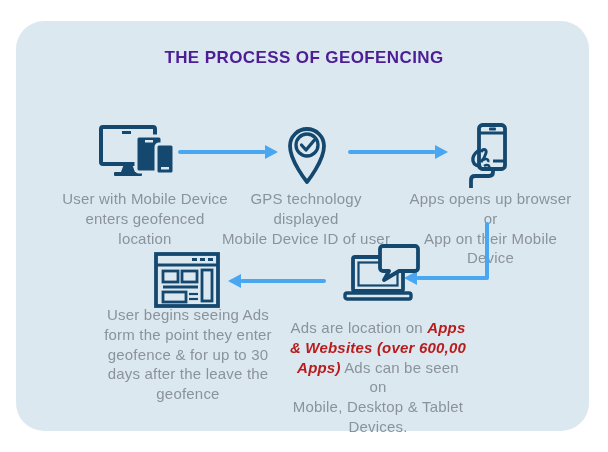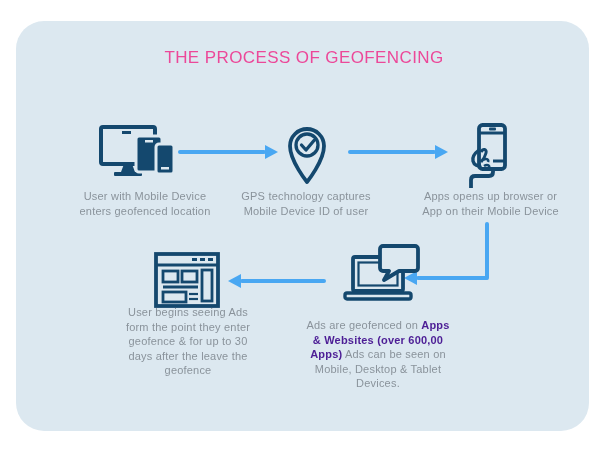--- a/index.html
+++ b/index.html
@@ -10,31 +10,31 @@
     position:relative;
     overflow:hidden;
   }
   .card{
     position:absolute;left:16px;top:21px;width:573px;height:410px;
     background:#dce8f0;border-radius:28px;
   }
   .title{
     position:absolute;left:0;top:48px;width:100%;
     text-align:center;
-    font-size:17px;font-weight:400;letter-spacing:.4px;
-    color:#ec4899;
+    font-size:17px;font-weight:700;letter-spacing:.4px;
+    color:#4c1d95;
   }
   .icon{position:absolute;}
   .caption{
     position:absolute;
-    font-size:11px;line-height:1.32;letter-spacing:.2px;
+    font-size:15px;line-height:1.32;letter-spacing:.2px;
     color:#8a939b;text-align:center;
     white-space:pre-line;
   }
-  .caption b{color:#4c1d95;font-weight:700;}
+  .caption b{color:#b91c1c;font-weight:700;font-style:italic;}
   .hline{position:absolute;height:4px;background:#49a7f2;border-radius:2px;}
   .vline{position:absolute;width:4px;background:#49a7f2;border-radius:2px;}
   .head-right{
     position:absolute;width:0;height:0;
     border-top:7px solid transparent;border-bottom:7px solid transparent;
     border-left:13px solid #49a7f2;
   }
   .head-left{
     position:absolute;width:0;height:0;
     border-top:7px solid transparent;border-bottom:7px solid transparent;
@@ -69,21 +69,21 @@
   <div class="head-right" style="left:265px;top:145px;"></div>
 </div>
 
 <div class="icon" style="left:285px;top:125px;">
   <svg width="44" height="60" viewBox="0 0 44 60" fill="none">
     <path d="M22 57 C22 57 5 36 5 21 C5 11.6 12.6 4 22 4 C31.4 4 39 11.6 39 21 C39 36 22 57 22 57 Z" stroke="#14486e" stroke-width="3.8" stroke-linejoin="round"></path>
     <circle cx="22" cy="20" r="11" stroke="#14486e" stroke-width="3.3"></circle>
     <path d="M16.5 20 L21 25 L29 15.5" stroke="#14486e" stroke-width="3.3" stroke-linecap="round" stroke-linejoin="round"></path>
   </svg>
 </div>
-<div class="caption" style="left:221px;top:189px;width:170px;">GPS technology captures
+<div class="caption" style="left:221px;top:189px;width:170px;">GPS technology displayed
 Mobile Device ID of user</div>
 
 <div>
   <div class="hline" style="left:348px;top:150px;width:88px;"></div>
   <div class="head-right" style="left:435px;top:145px;"></div>
 </div>
 
 <div class="icon" style="left:464px;top:122px;">
   <svg width="48" height="66" viewBox="0 0 48 66" fill="none">
     <rect x="15" y="3" width="26" height="44" rx="3.5" stroke="#14486e" stroke-width="3.8"></rect>
@@ -107,21 +107,21 @@
 </div>
 
 <div class="icon" style="left:340px;top:244px;">
   <svg width="86" height="60" viewBox="0 0 86 60" fill="none">
     <rect x="13" y="13" width="50" height="34" rx="2" stroke="#14486e" stroke-width="3.8"></rect>
     <rect x="18.5" y="18.5" width="39" height="23" stroke="#14486e" stroke-width="2.2"></rect>
     <rect x="5" y="49" width="66" height="6" rx="2" stroke="#14486e" stroke-width="3.4"></rect>
     <path d="M43 2 H75 A3 3 0 0 1 78 5 V24 A3 3 0 0 1 75 27 H59 L44 36 L49 27 H43 A3 3 0 0 1 40 24 V5 A3 3 0 0 1 43 2 Z" fill="#dce8f0" stroke="#14486e" stroke-width="3.8" stroke-linejoin="round"></path>
   </svg>
 </div>
-<div class="caption" style="left:288px;top:318px;width:180px;"><span>Ads are geofenced on </span><b>Apps
+<div class="caption" style="left:288px;top:318px;width:180px;"><span>Ads are location on </span><b>Apps
 &amp; Websites (over 600,00
 Apps)</b><span> Ads can be seen on
 Mobile, Desktop &amp; Tablet
 Devices.</span></div>
 
 <div>
   <div class="hline" style="left:240px;top:279px;width:86px;"></div>
   <div class="head-left" style="left:228px;top:274px;"></div>
 </div>
 

